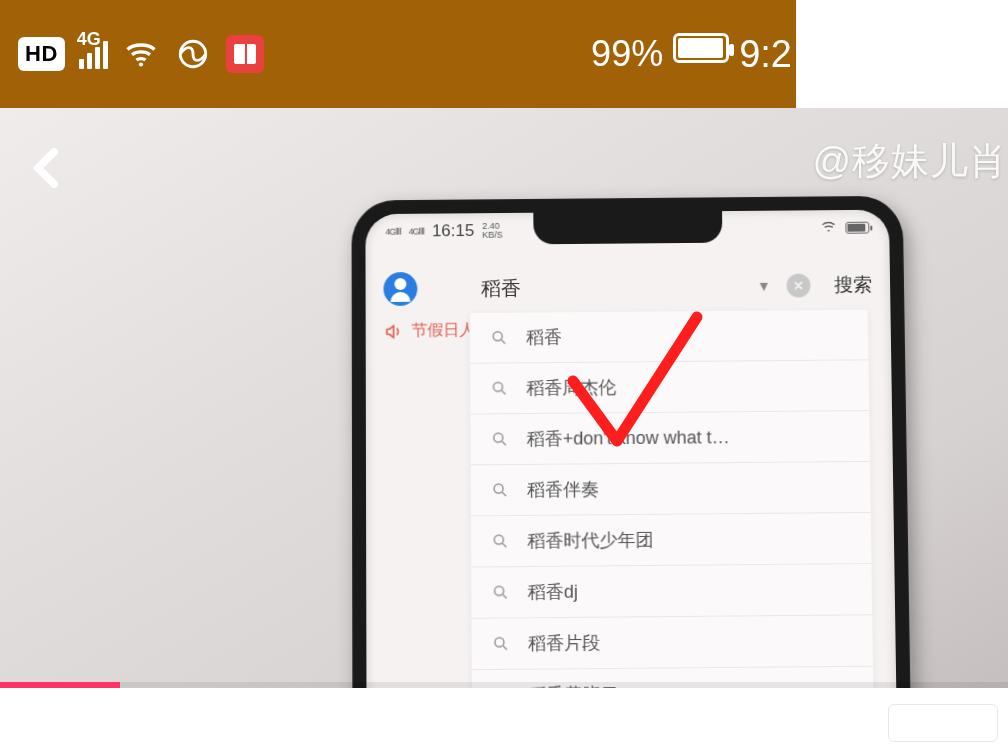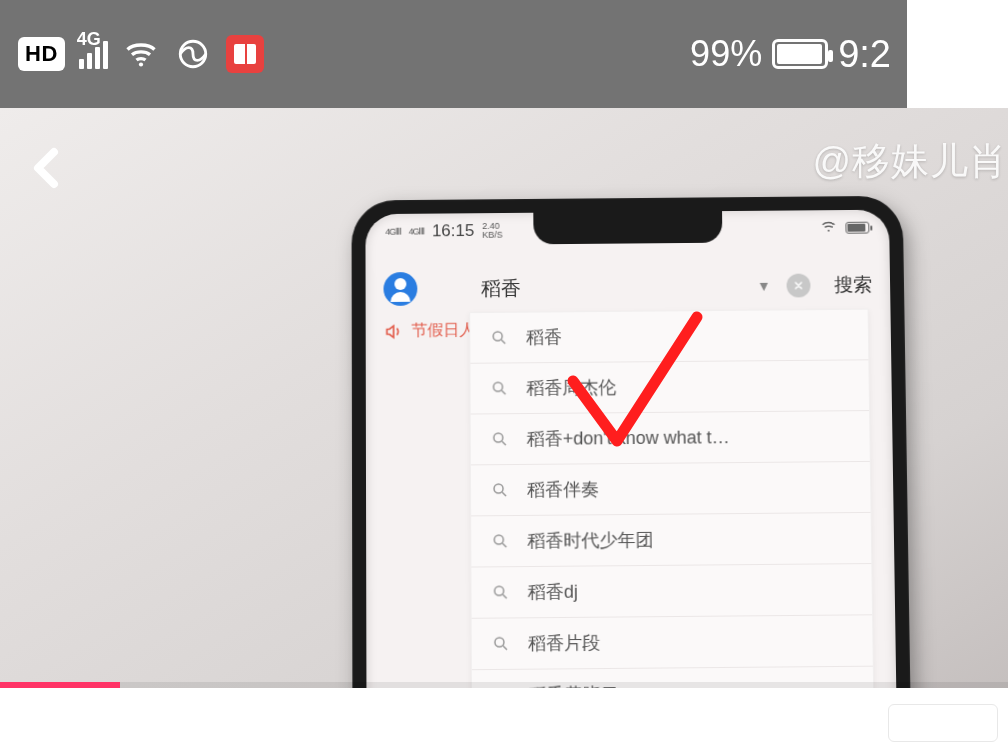--- a/index.html
+++ b/index.html
@@ -1,40 +1,40 @@
 <!DOCTYPE html>
 <html><head>
 <meta charset="utf-8">
 <style>
   * { box-sizing: border-box; margin: 0; padding: 0; }
   html, body { width: 1008px; height: 750px; overflow: hidden; font-family: -apple-system, "Helvetica Neue", Arial, "PingFang SC", "Microsoft YaHei", sans-serif; }
 
   
   .outer-status {
-    position: absolute; left: 0; top: 0; width: 907px; height: 108px;
-    background: #737373; color: #fff; display: flex; align-items: center;
+    position: absolute; left: 0; top: 0; width: 796px; height: 108px;
+    background: #a16207; color: #fff; display: flex; align-items: center;
     justify-content: space-between; padding: 0 0 0 18px;
   }
   .outer-left { display: flex; align-items: center; gap: 14px; }
   .hd-badge {
     background: #fff; color: #000; font-weight: 800; font-size: 22px;
     padding: 4px 7px; border-radius: 6px; letter-spacing: 0.5px;
   }
   .signal-4g { display: flex; align-items: flex-end; gap: 3px; height: 30px; position: relative; }
   .signal-4g .lbl { position: absolute; top: -10px; left: -2px; font-size: 18px; font-weight: 700; }
   .signal-4g .bar { width: 5px; background: #fff; border-radius: 1px; }
   .signal-4g .b1 { height: 10px; } .signal-4g .b2 { height: 16px; }
   .signal-4g .b3 { height: 22px; } .signal-4g .b4 { height: 28px; }
 
   .wifi-icon, .globe-icon, .book-icon { width: 38px; height: 38px; display: inline-flex; align-items: center; justify-content: center; }
   .book-icon { background: #e8413f; border-radius: 6px; }
   .book-icon .inner { width: 22px; height: 20px; background: #fff; border-radius: 2px; position: relative; }
   .book-icon .inner:after { content:""; position:absolute; left:50%; top:0; width:2px; height:100%; background:#e8413f; }
 
-  .outer-right { display: flex; align-items: center; gap: 10px; padding-right: 16px; }
+  .outer-right { display: flex; gap: 10px; padding-right: 4px; }
   .batt-pct { font-size: 36px; font-weight: 400; }
   .battery { width: 56px; height: 30px; border: 3px solid #fff; border-radius: 6px; position: relative; }
   .battery:after { content:""; position:absolute; right:-8px; top:8px; width:5px; height:12px; background:#fff; border-radius:2px; }
   .battery .fill { position:absolute; left:2px; top:2px; bottom:2px; right:3px; background:#fff; border-radius:2px; }
   .clock { font-size: 38px; font-weight: 400; margin-left: 0; }
 
   
   .video-area {
     position: absolute; left: 0; top: 108px; width: 1008px; height: 666px;
     background: linear-gradient(150deg, #efeceb 0%, #e2dedd 35%, #d6d2d1 70%, #c0bab9 100%);

